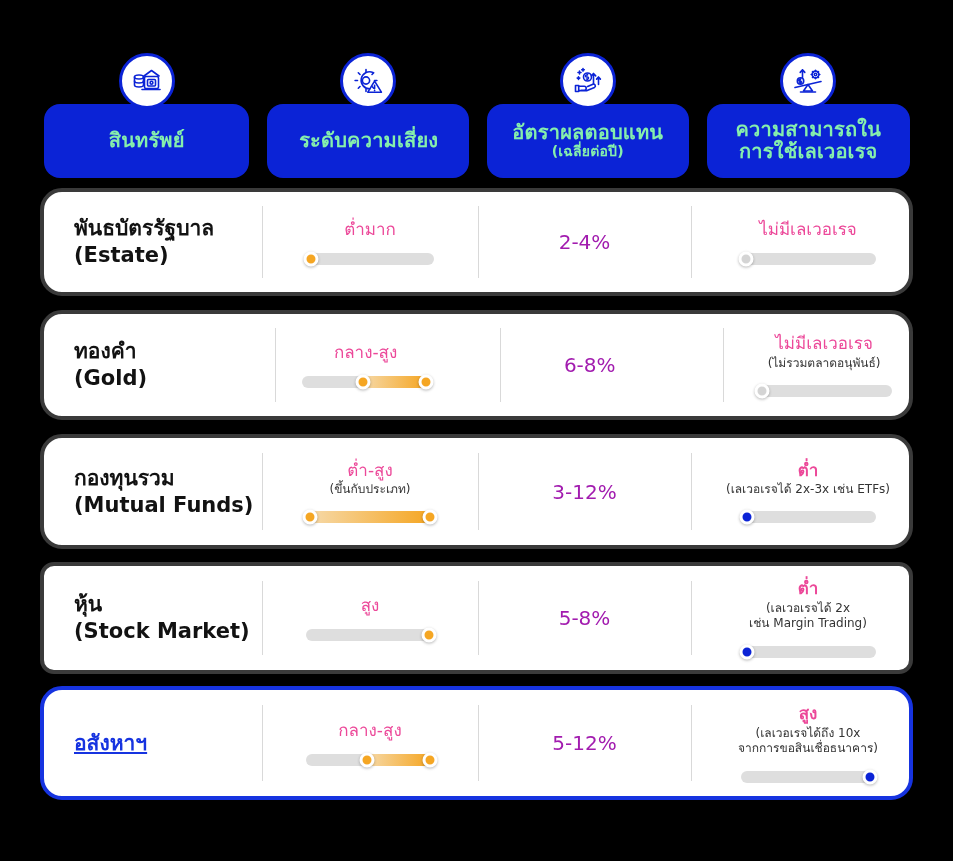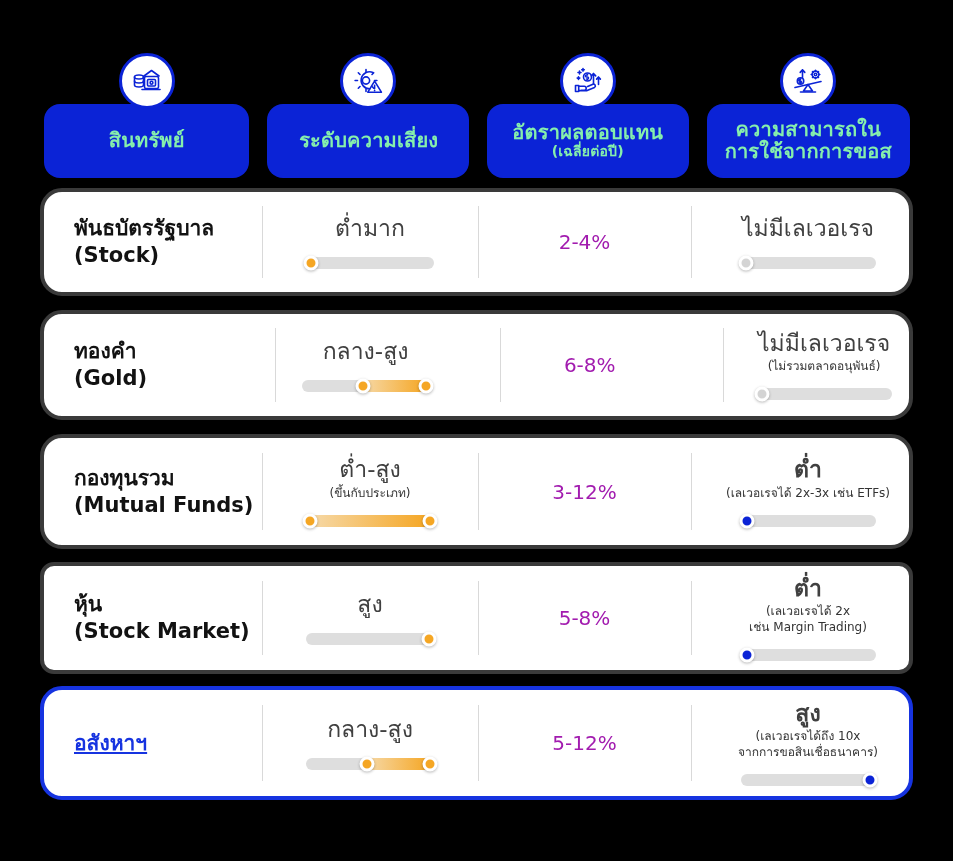--- a/index.html
+++ b/index.html
@@ -120,23 +120,23 @@
   .asset-name {
     font-size: 21px;
     font-weight: 700;
     color: #121212;
     line-height: 1.28;
     text-align: left;
   }
   .row.highlight .asset-name { color: #1633E0; text-decoration: underline; }
 
   .label {
-    font-size: 23px;
+    font-size: 17px;
     font-weight: 400;
-    color: #404040;
+    color: #ec4899;
     line-height: 1.2;
     text-align: right;
   }
   .label.bold { font-weight: 700; }
   .note {
     font-size: 12px;
     color: #333333;
     line-height: 1.28;
     text-align: center;
     margin-top: 2px;
@@ -245,29 +245,29 @@
           <circle cx="24.5" cy="10.5" r="3.4"></circle>
           <circle cx="24.5" cy="10.5" r="1.3"></circle>
           <path d="M24.5 6.2 v1 M24.5 13.8 v1 M20.2 10.5 h1 M27.8 10.5 h1 M21.5 7.5 l.7.7 M26.8 12.8 l.7.7 M21.5 13.5 l.7-.7 M26.8 8.2 l.7-.7"></path>
           <path d="M4 23.5 L30 17.5"></path>
           <path d="M17 20.5 l-4.5 6.5 h9 z"></path>
           <path d="M9.5 28 h15"></path>
         </svg>
       </div>
       <div class="head-text">
         <span>ความสามารถใน</span><br>
-        <span>การใช้จากการขอส</span>
+        <span>การใช้เลเวอเรจ</span>
       </div>
     </div>
   </div>
 
   <div class="row r1">
     <div class="cell cell-asset">
       <div class="asset-name">พันธบัตรรัฐบาล</div>
-      <div class="asset-name">(Stock)</div>
+      <div class="asset-name">(Estate)</div>
     </div>
     <div class="cell cell-risk">
       <div class="label">ต่ำมาก</div>
       <div class="slider">
         <span class="knob orange" style="left:4%"></span>
       </div>
     </div>
     <div class="cell cell-return">
       <div class="pct">2-4%</div>
     </div>

